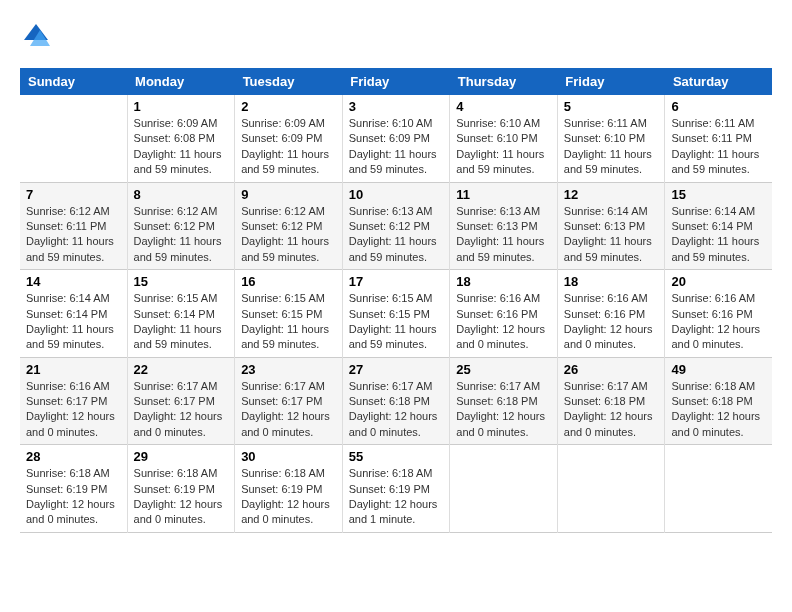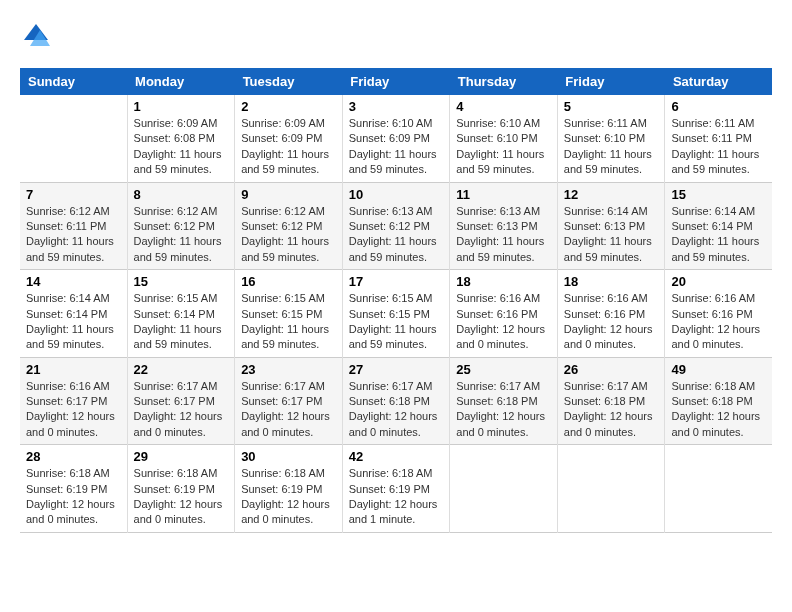--- a/index.html
+++ b/index.html
@@ -253,21 +253,21 @@
         </td>
         <td>
           <span class="day-num">29</span>
           <div class="day-info">Sunrise: 6:18 AM<br>Sunset: 6:19 PM<br>Daylight: 12 hours<br>and 0 minutes.</div>
         </td>
         <td>
           <span class="day-num">30</span>
           <div class="day-info">Sunrise: 6:18 AM<br>Sunset: 6:19 PM<br>Daylight: 12 hours<br>and 0 minutes.</div>
         </td>
         <td>
-          <span class="day-num">42</span>
+          <span class="day-num">55</span>
           <div class="day-info">Sunrise: 6:18 AM<br>Sunset: 6:19 PM<br>Daylight: 12 hours<br>and 1 minute.</div>
         </td>
         <td></td>
         <td></td>
         <td></td>
       </tr>
     </tbody>
 </table>
 
 </body></html>

